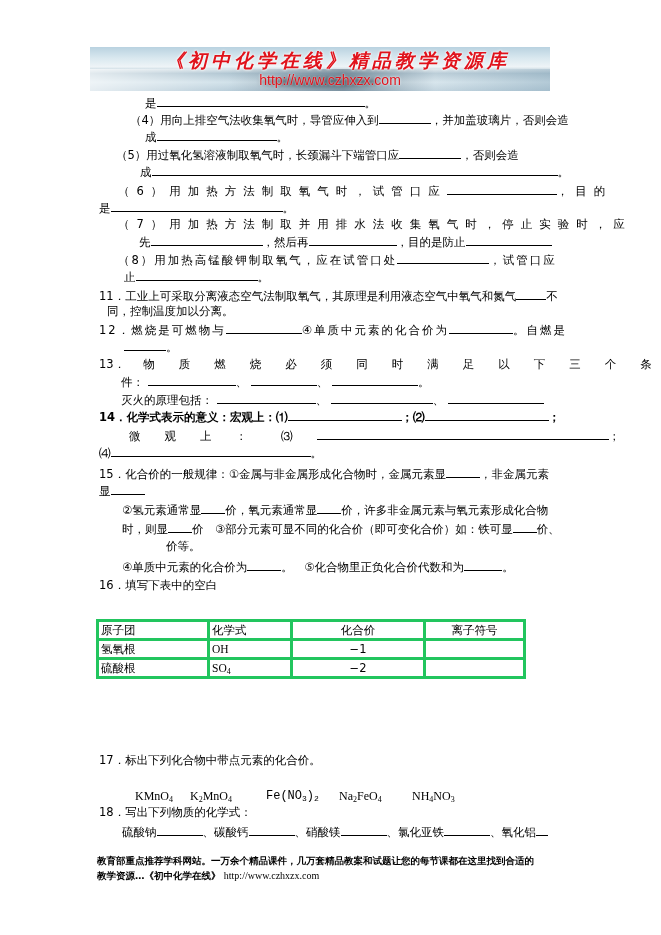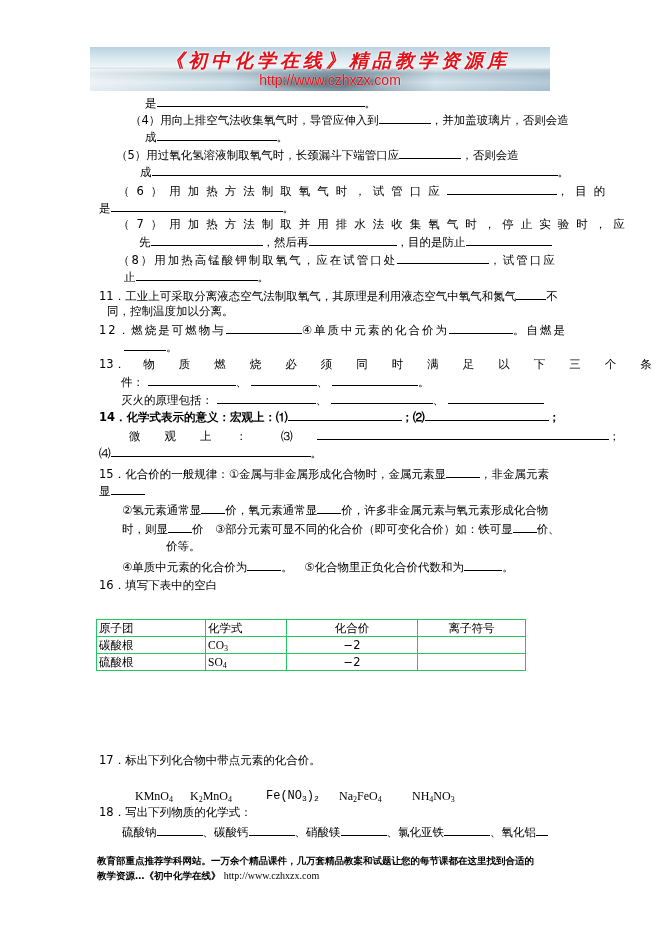--- a/index.html
+++ b/index.html
@@ -18,21 +18,21 @@
   .banner .url { position:absolute; left:140px; top:25px; width:200px; text-align:center;
             font-family:"Liberation Sans", sans-serif; font-size:14px; color:#e0121b;
             text-shadow:0 0 2px #fff; white-space:nowrap; }
 
   .ln { position:absolute; white-space:nowrap; line-height:16px; }
   .u { display:inline-block; border-bottom:1px solid #000; height:12px; vertical-align:baseline; }
   .sp { letter-spacing:7px;margin-top:24px; }
   .sp2 { letter-spacing:24px; }
 
   table.ions { position:absolute; left:96px; top:619px; border-collapse:collapse; width:430px; }
-  table.ions td { border:1px solid #22c55e; height:16px; padding:0 2px; font-size:11.5px; line-height:16px; }
+  table.ions td { border:3px solid #22c55e; height:16px; padding:0 2px; font-size:11.5px; line-height:16px; }
   table.ions td.c1 { width:104px; }
   table.ions td.c2 { width:76px; font-family:"Liberation Serif", serif; }
   table.ions td.c3 { width:126px; text-align:center; }
   table.ions td.c4 { text-align:center; }
   sub { font-size:8px; vertical-align:-2px; line-height:0; }
 
   .formulas { position:absolute; top:789px; font-family:"Liberation Serif", serif; font-size:12px; white-space:nowrap; }
 
   .footer { position:absolute; left:97px; top:853px; font-size:9.5px; line-height:15px; white-space:nowrap; font-weight:bold; }
   .footer .url { font-family:"Liberation Serif", serif; font-weight:normal; font-size:10px; }
@@ -151,23 +151,23 @@
 
 <table class="ions">
   <tbody>
       <tr>
     <td class="c1">原子团</td>
     <td class="c2" style="font-family:'DejaVu Sans',sans-serif">化学式</td>
     <td class="c3">化合价</td>
     <td class="c4">离子符号</td>
   </tr>
   <tr>
-    <td class="c1">碳酸根</td>
-    <td class="c2"><span>CO</span><sub>3</sub></td>
-    <td class="c3">−2</td>
+    <td class="c1">氢氧根</td>
+    <td class="c2"><span>OH</span><sub></sub></td>
+    <td class="c3">−1</td>
     <td class="c4"></td>
   </tr>
   <tr>
     <td class="c1">硫酸根</td>
     <td class="c2"><span>SO</span><sub>4</sub></td>
     <td class="c3">−2</td>
     <td class="c4"></td>
   </tr>
 </tbody>
   </table>

